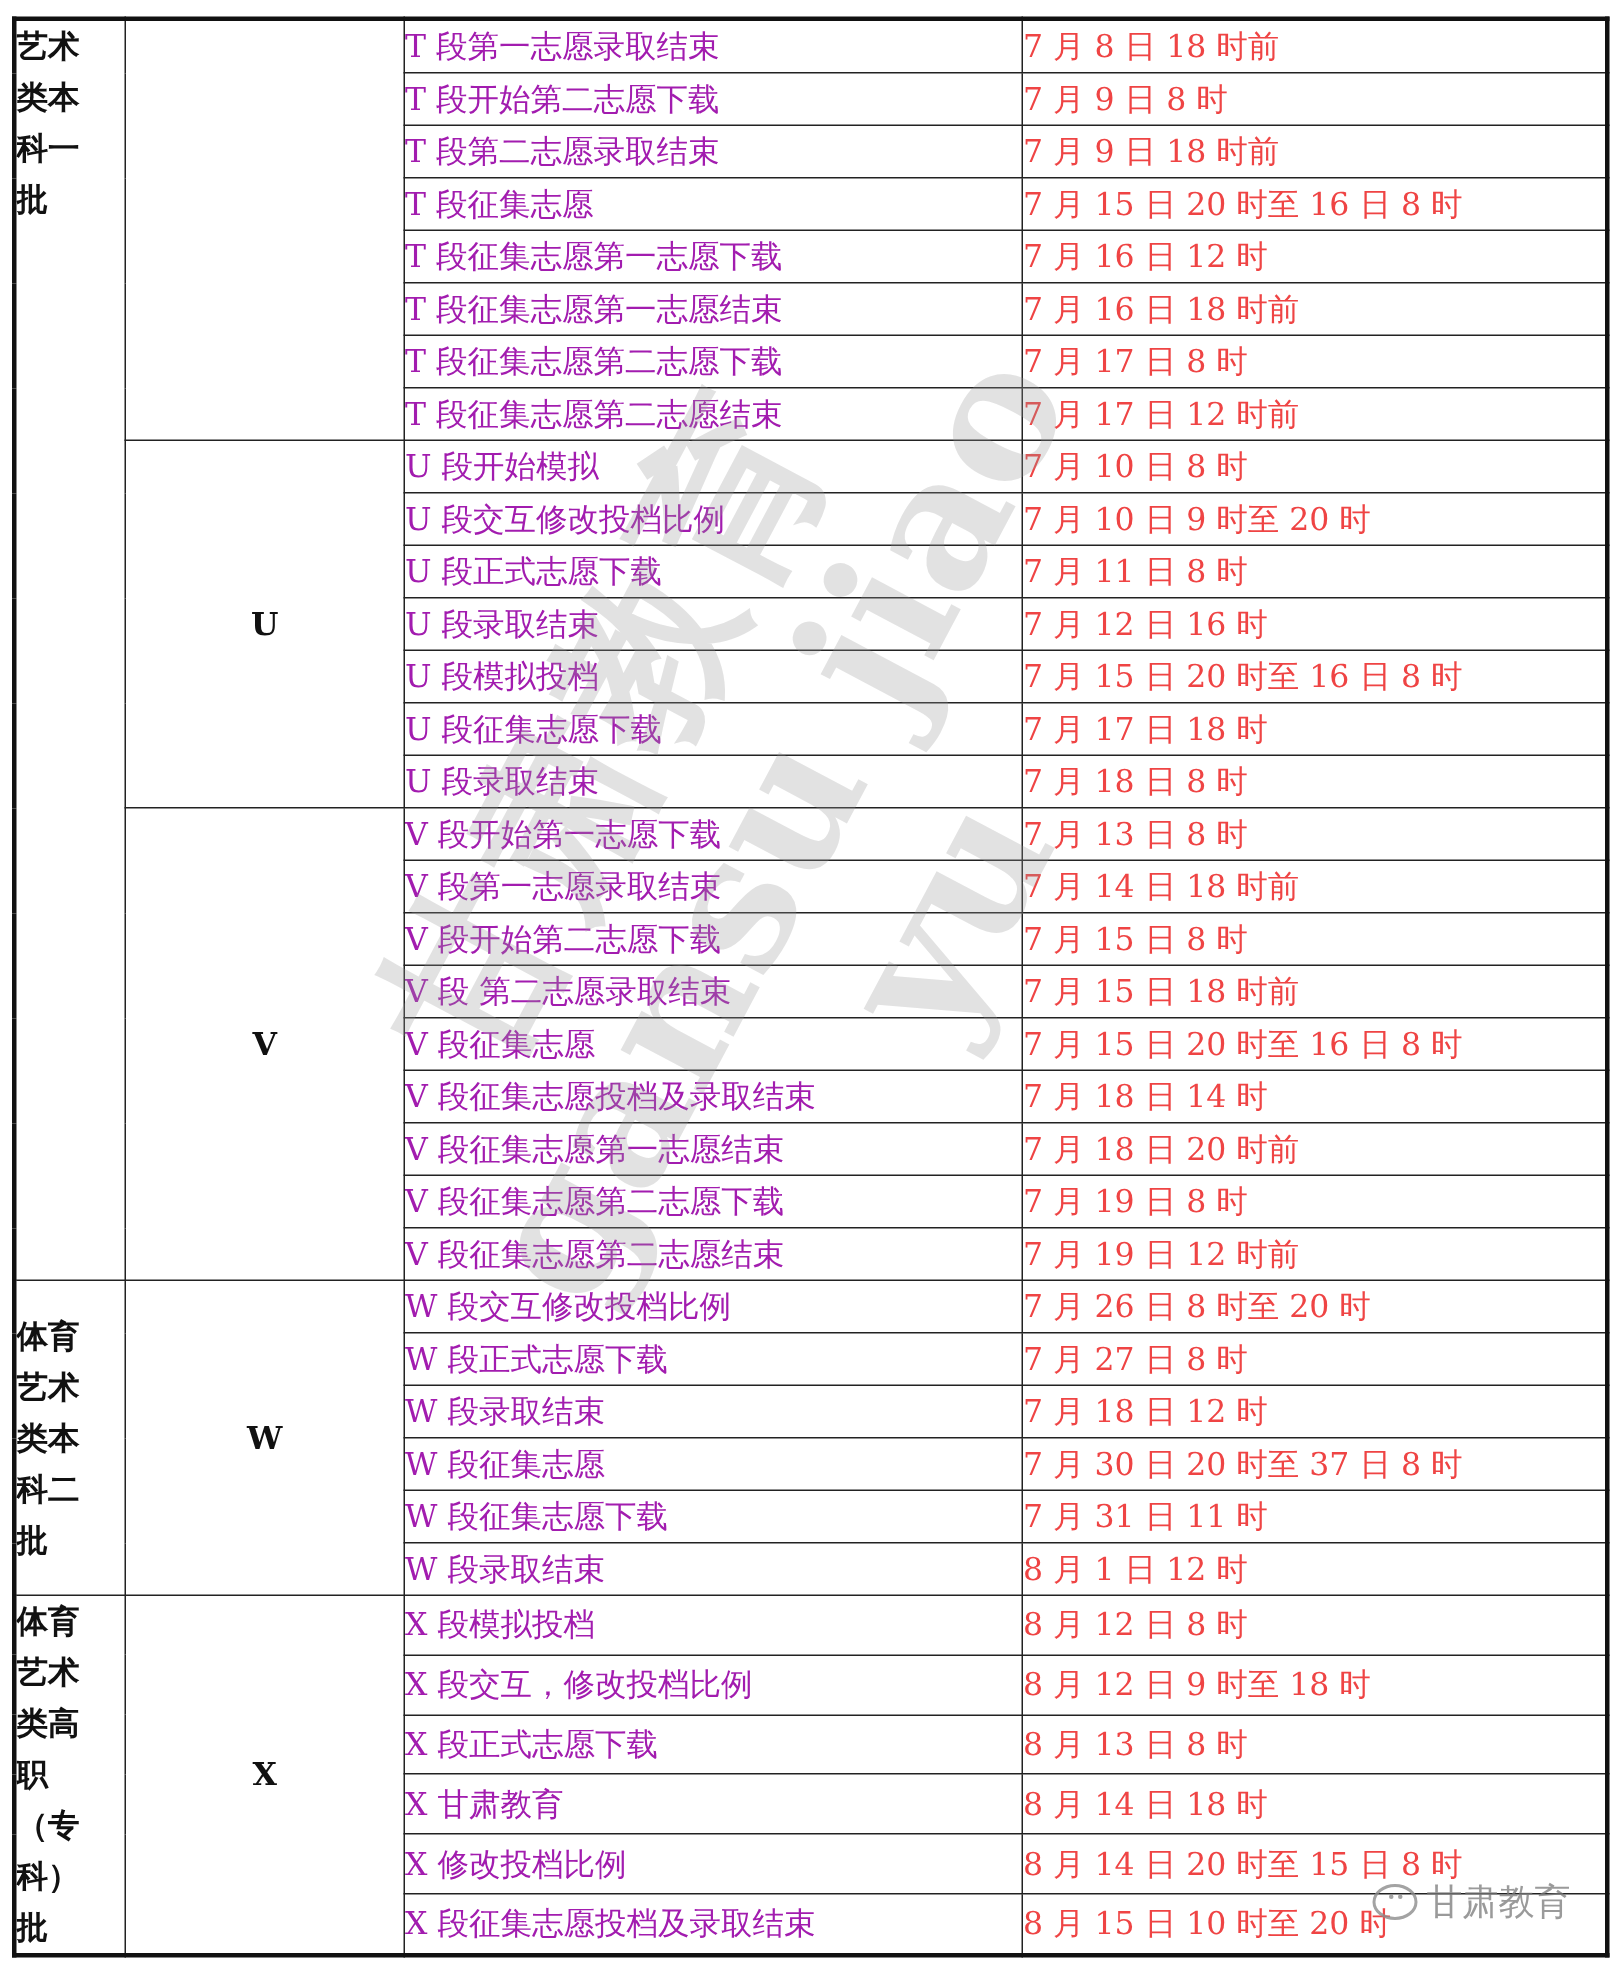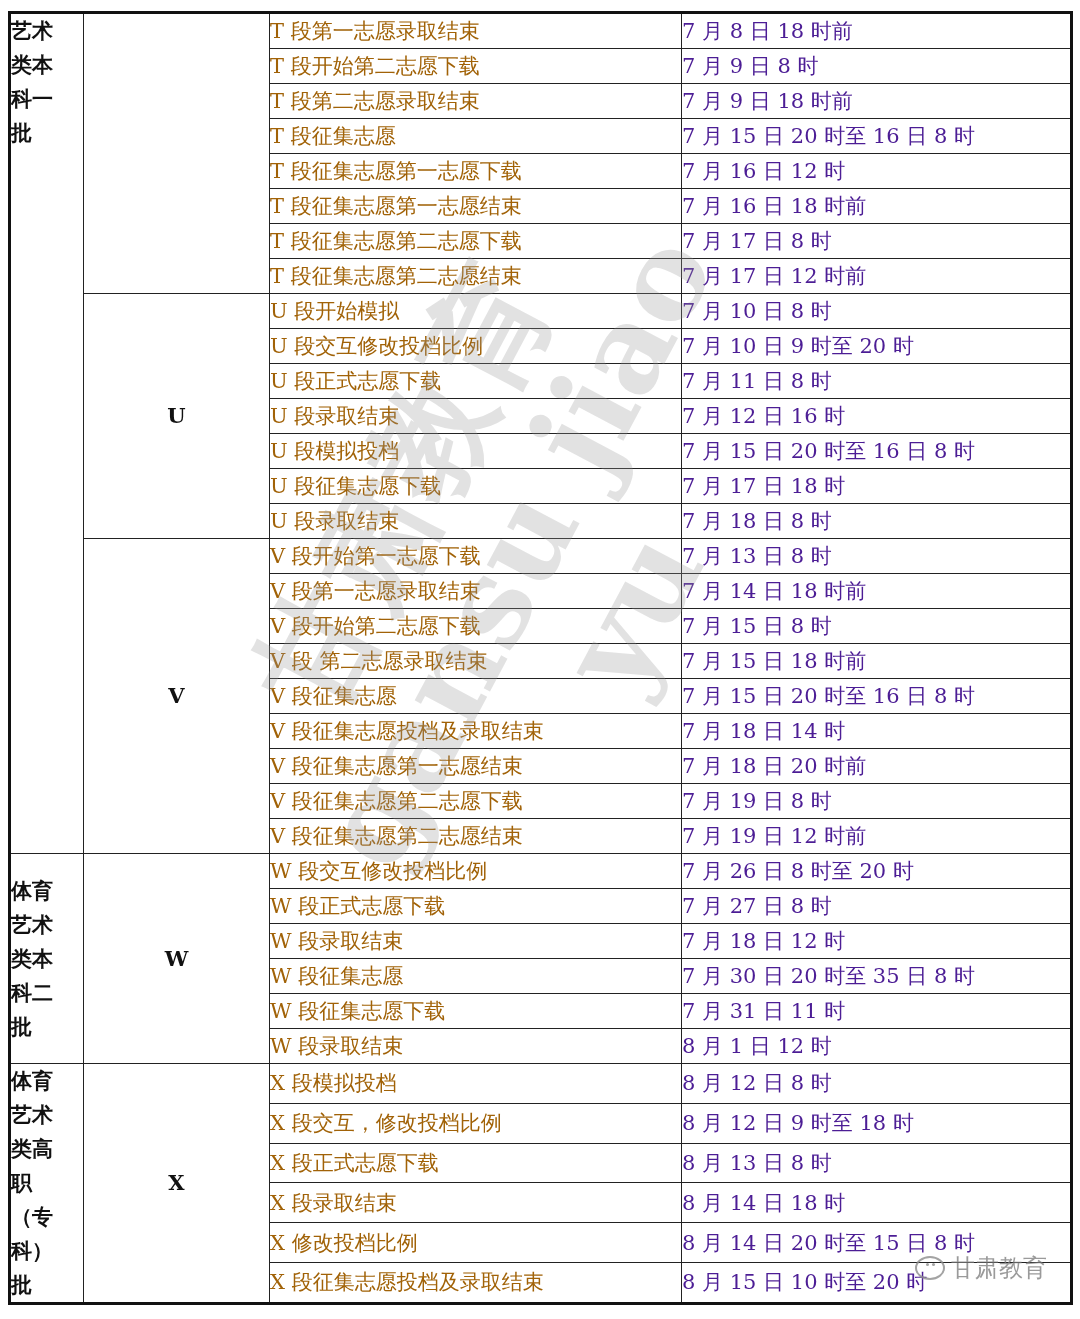--- a/index.html
+++ b/index.html
@@ -18,22 +18,22 @@
   }
   col.c1 { width: 74px; } col.c2 { width: 186px; } col.c3 { width: 412px; } col.c4 { width: 390px; }
   td.batch {
     vertical-align: top; font-family: "DejaVu Sans", "Liberation Sans", sans-serif;
     font-weight: bold; font-size: 22px; line-height: 34px; padding: 0 0 0 12px;
     white-space: normal; word-break: break-all; color: #111;
   }
   td.batch.mid { vertical-align: middle; }
   td.batch span { display: block; width: 50px; }
   td.segment { text-align: center; vertical-align: middle; font-weight: bold; font-size: 22px; color: #111; }
-  td.event { padding-left: 12px; color: #a16207; }
-  td.time { padding-left: 12px; color: #4c1d95; }
+  td.event { padding-left: 12px; color: #a21caf; }
+  td.time { padding-left: 12px; color: #ef4444; }
   .watermark {
     position: absolute; left: 230px; top: 300px; width: 760px; height: 600px;
     pointer-events: none; color: rgba(150,150,150,0.28);
     font-family: "DejaVu Serif", serif; font-size: 120px; font-weight: bold;
     transform: rotate(-62deg); transform-origin: 380px 300px;
     line-height: 130px; text-align: center;
   }
   .watermark .wm-line { display: block; }
   .logo {
     position: absolute; left: 915px; top: 1252px; display: flex; align-items: center;
@@ -180,21 +180,21 @@
         <tr>
           <td class="event">W 段正式志愿下载</td>
           <td class="time">7 月 27 日 8 时</td>
         </tr>
         <tr>
           <td class="event">W 段录取结束</td>
           <td class="time">7 月 18 日 12 时</td>
         </tr>
         <tr>
           <td class="event">W 段征集志愿</td>
-          <td class="time">7 月 30 日 20 时至 35 日 8 时</td>
+          <td class="time">7 月 30 日 20 时至 37 日 8 时</td>
         </tr>
         <tr>
           <td class="event">W 段征集志愿下载</td>
           <td class="time">7 月 31 日 11 时</td>
         </tr>
         <tr>
           <td class="event">W 段录取结束</td>
           <td class="time">8 月 1 日 12 时</td>
         </tr>
         <tr>
@@ -213,21 +213,21 @@
         </tr>
         <tr>
           <td class="event">X 段交互，修改投档比例</td>
           <td class="time">8 月 12 日 9 时至 18 时</td>
         </tr>
         <tr>
           <td class="event">X 段正式志愿下载</td>
           <td class="time">8 月 13 日 8 时</td>
         </tr>
         <tr>
-          <td class="event">X 段录取结束</td>
+          <td class="event">X 甘肃教育</td>
           <td class="time">8 月 14 日 18 时</td>
         </tr>
         <tr>
           <td class="event">X 修改投档比例</td>
           <td class="time">8 月 14 日 20 时至 15 日 8 时</td>
         </tr>
         <tr>
           <td class="event">X 段征集志愿投档及录取结束</td>
           <td class="time">8 月 15 日 10 时至 20 时</td>
         </tr>

